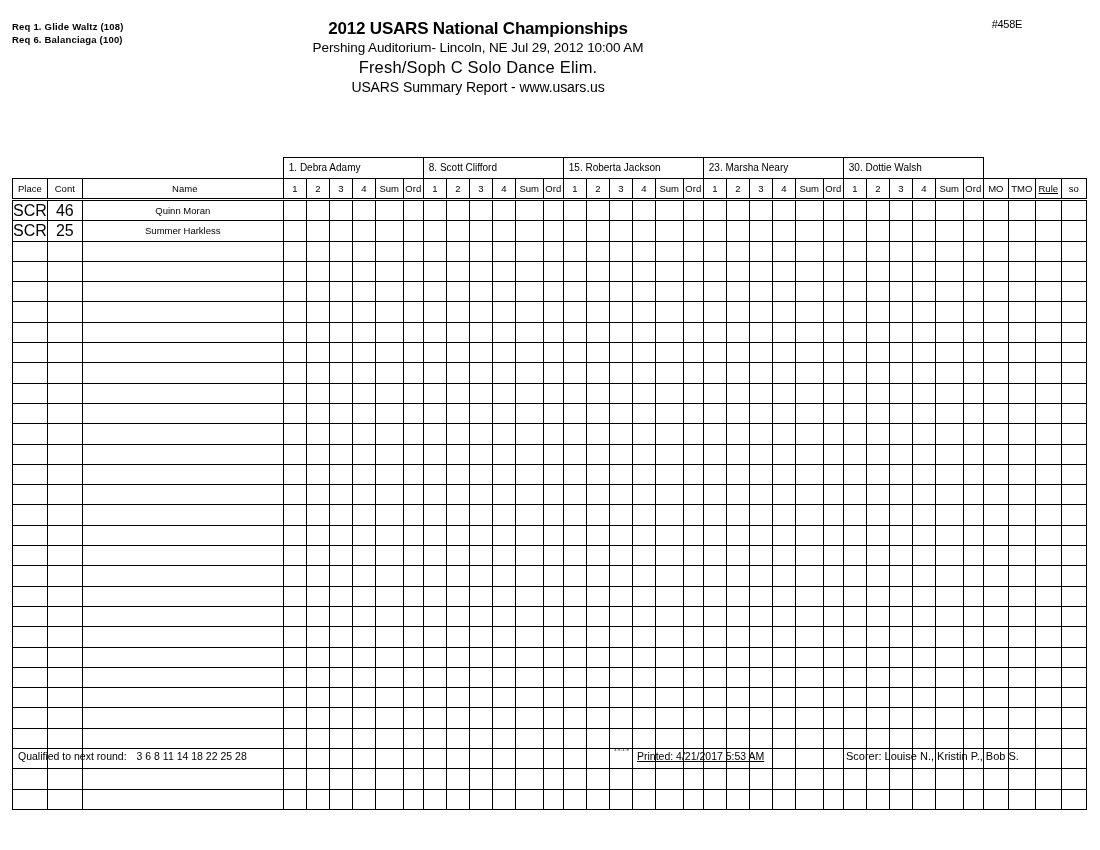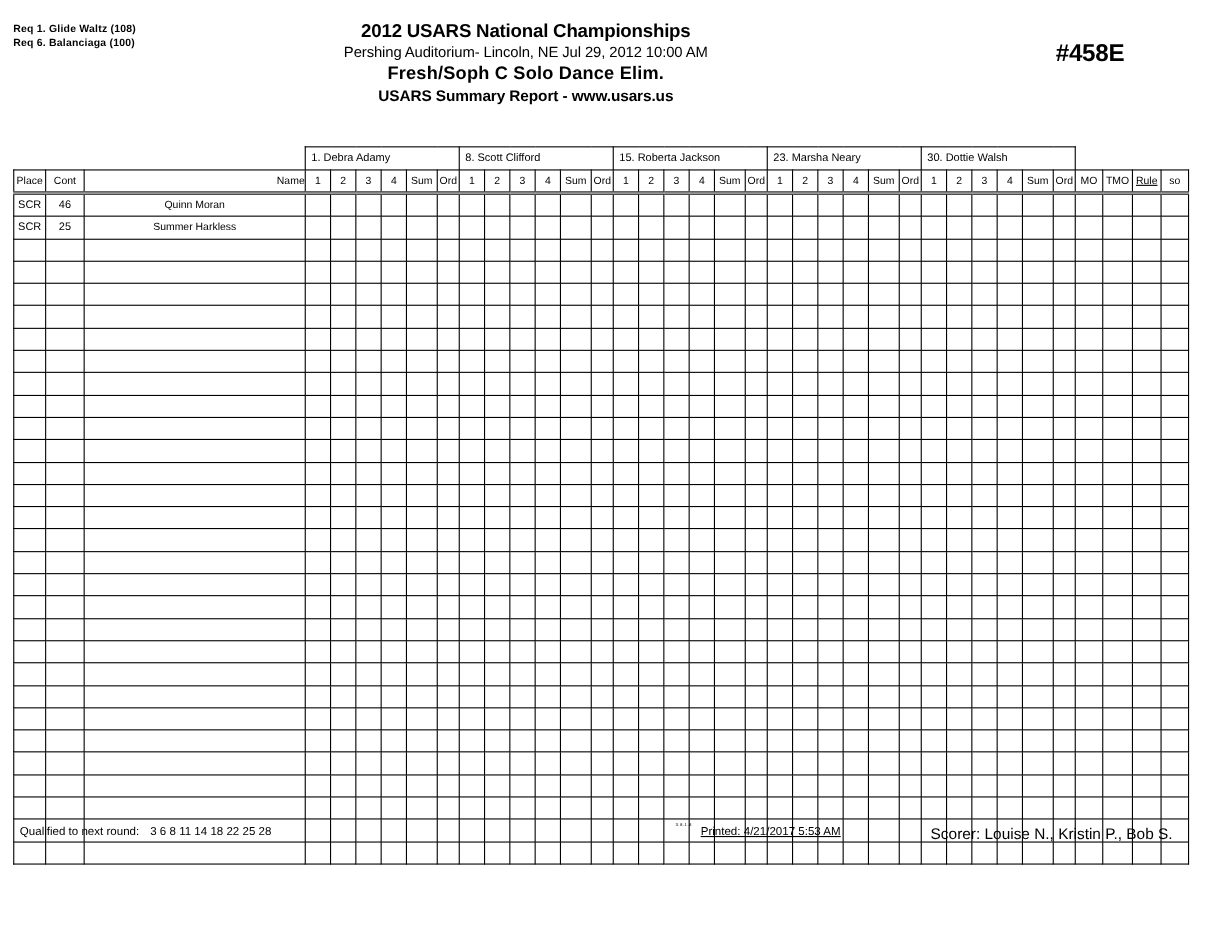--- a/index.html
+++ b/index.html
@@ -7,57 +7,57 @@
     width:1100px;height:850px;position:relative;overflow:hidden;
     font-family:"Liberation Sans","DejaVu Sans",sans-serif;
     color:#000;-webkit-font-smoothing:none;
   }
   
   #req-block{position:absolute;left:12px;top:20px;font-size:9.5px;line-height:13px;white-space:nowrap;}
   #req-block div{letter-spacing:.2px;font-weight:bold;}
   #title-block{position:absolute;left:0;top:18px;width:956px;text-align:center;}
   #title-main{font-size:17px;font-weight:bold;letter-spacing:-.2px;line-height:21px;}
   #title-venue{font-size:13.5px;line-height:18px;letter-spacing:-.1px;}
-  #title-event{font-size:16.5px;font-weight:bold;line-height:21px;letter-spacing:.2px;}
-  #title-report{font-size:14px;line-height:19px;letter-spacing:-.1px;font-weight:bold;}
-  #event-number{position:absolute;right:78px;top:35px;font-size:22px;font-weight:bold;letter-spacing:-.3px;}
+  #title-event{font-size:16.5px;font-weight:normal;line-height:21px;letter-spacing:.2px;}
+  #title-report{font-size:14px;line-height:19px;letter-spacing:-.1px;}
+  #event-number{position:absolute;right:78px;top:18px;font-size:11px;font-weight:normal;letter-spacing:-.3px;}
 
   
   #sheet{position:absolute;left:12px;top:133px;}
-  table.grid{border-collapse:collapse;table-layout:fixed;}
+  table.grid{border-collapse:collapse;table-layout:fixed;margin-top:24px;}
   table.grid td,table.grid th{
     border:1px solid #000;padding:0;margin:0;
     font-weight:normal;font-size:9.5px;line-height:17px;height:17px;
     text-align:center;vertical-align:middle;overflow:hidden;white-space:nowrap;
   }
   
   tr.judges td{height:20px;line-height:20px;font-size:10px;text-align:left;padding-left:5px;}
   tr.judges td.blank{border:0;}
   
   tr.colhead td{height:19px;line-height:19px;font-size:9.5px;border-bottom:3px double #000;}
-  tr.colhead td.lbl{text-align:right;padding-left:4px;}
+  tr.colhead td.lbl{text-align:center;padding-left:4px;}
   
   tr.datarow td{height:19.3px;line-height:19.3px;}
   td.c-place{width:28px;}
   td.c-cont{width:34px;}
   td.c-name{width:196px;text-align:left;padding-left:5px;font-size:10px;}
   td.c-score{width:22px;}
   td.c-sum{width:27px;}
   td.c-ord{width:19px;border-left:4px solid #000;border-right:4px solid #000;font-size:8.5px;}
   td.c-mo{width:24px;}
   td.c-tmo{width:26px;}
   td.c-rule{width:25px;text-decoration:underline;}
   td.c-so{width:24px;}
-  tr.datarow td.c-place,tr.datarow td.c-cont{font-size:10px;}
+  tr.datarow td.c-place,tr.datarow td.c-cont{font-size:16px;}
 
   
   #foot-qual{position:absolute;left:18px;top:750px;font-size:10.5px;white-space:nowrap;}
   #foot-ver{position:absolute;left:614px;top:747px;font-size:4px;letter-spacing:.4px;color:#000;}
   #foot-printed{position:absolute;left:637px;top:750px;font-size:10.5px;white-space:nowrap;text-decoration:underline;}
-  #foot-scorer{position:absolute;left:846px;top:750px;font-size:14px;white-space:nowrap;}
+  #foot-scorer{position:absolute;left:846px;top:750px;font-size:11px;white-space:nowrap;}
   .sp{display:inline-block;width:10px;}
 </style>
 </head>
 <body>
 
 <div id="req-block">
   <div>Req  1.  Glide Waltz (108)</div>
   <div>Req  6.  Balanciaga (100)</div>
 </div>
 

